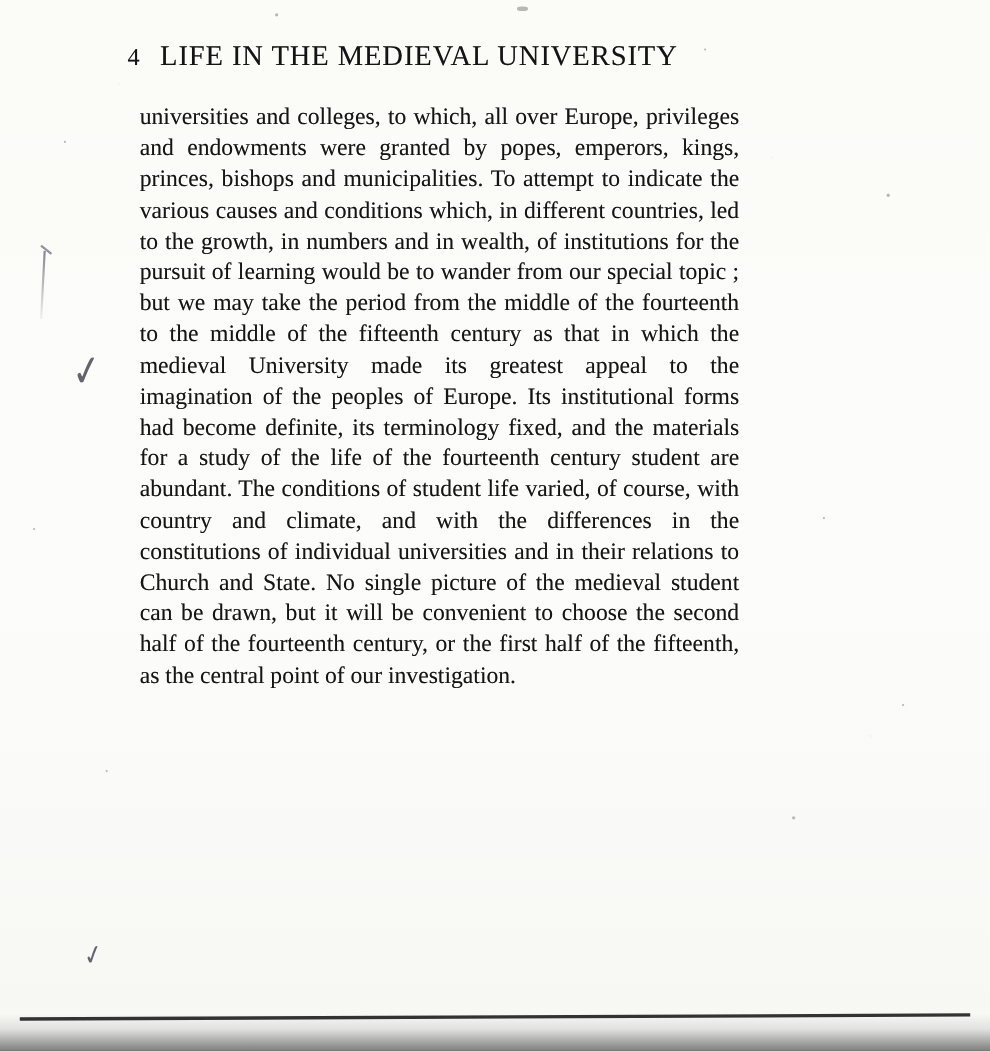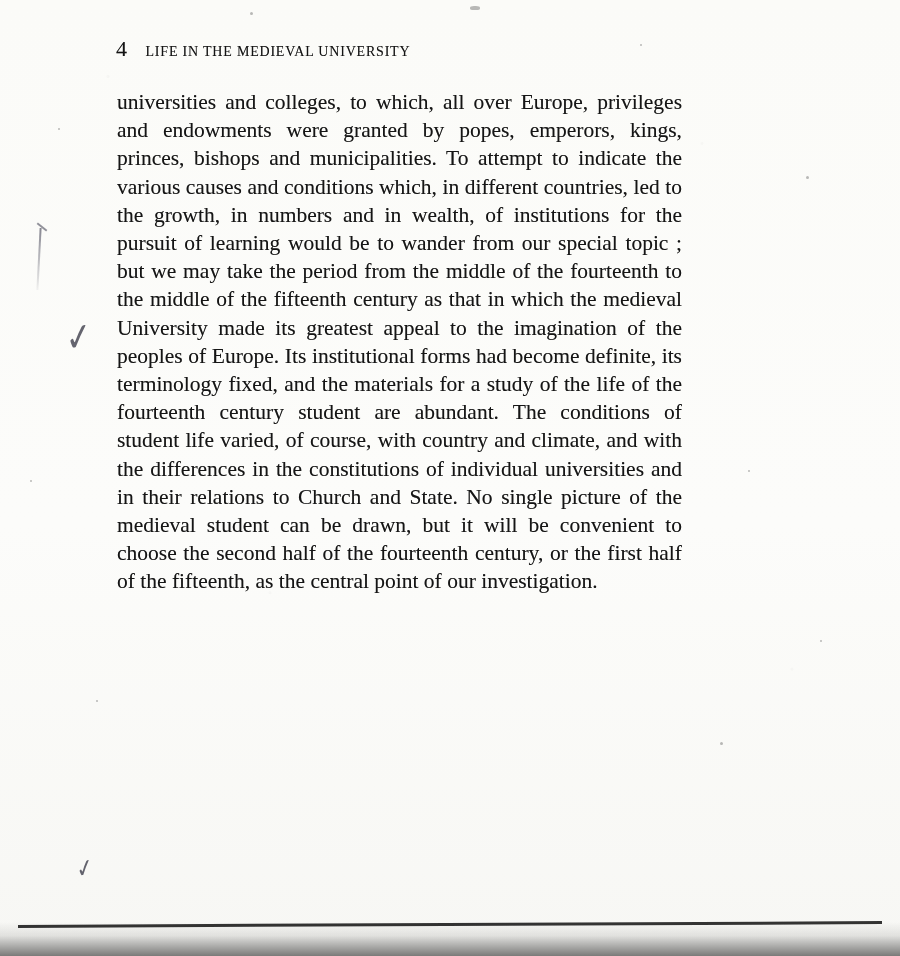--- a/index.html
+++ b/index.html
@@ -46,27 +46,27 @@
     margin-bottom: 26px;
     color: #141414;
   }
   .running-head .folio {
     font-size: 22px;
     font-weight: 400;
   }
   .running-head .title {
     font-variant: small-caps;
     text-transform: uppercase;
-    font-size: 14px;
+    font-size: 26px;
     letter-spacing: 0.8px;
     white-space: nowrap;
   }
 
   p.body-par {
-    margin: 5px;
+    margin: 15px;
     font-size: 21.5px;
     line-height: 28.2px;
     text-align: justify;
     text-justify: inter-word;
     color: #151515;
     -webkit-font-smoothing: none;
   }
   p.body-par + p.body-par {
     text-indent: 26px;
   }

